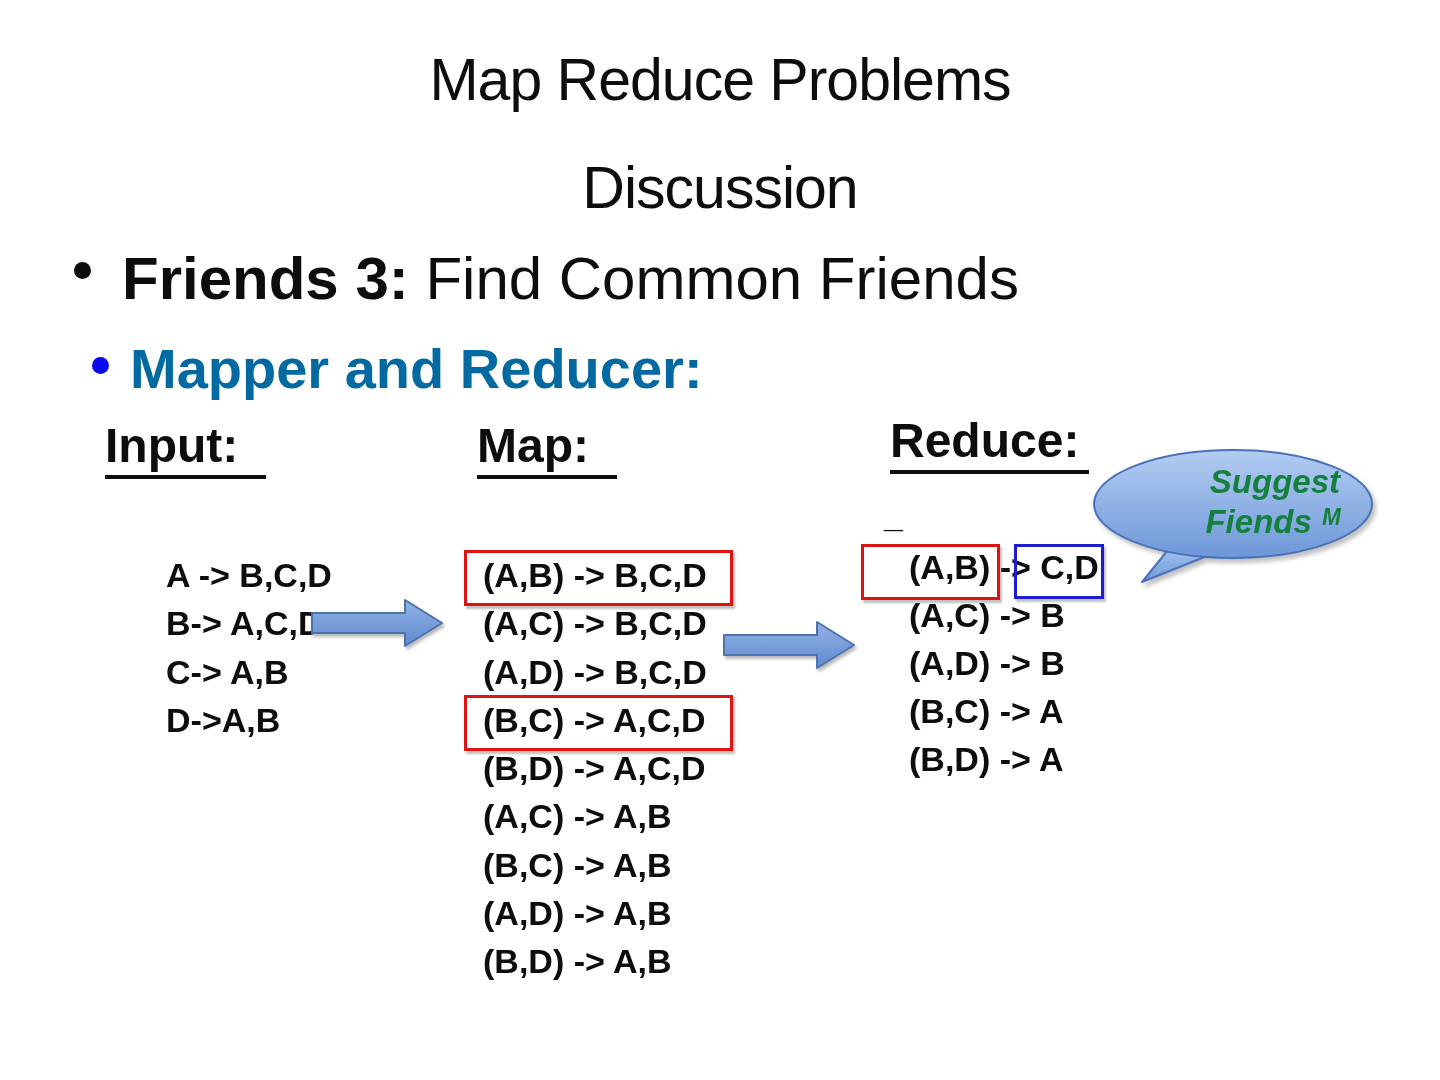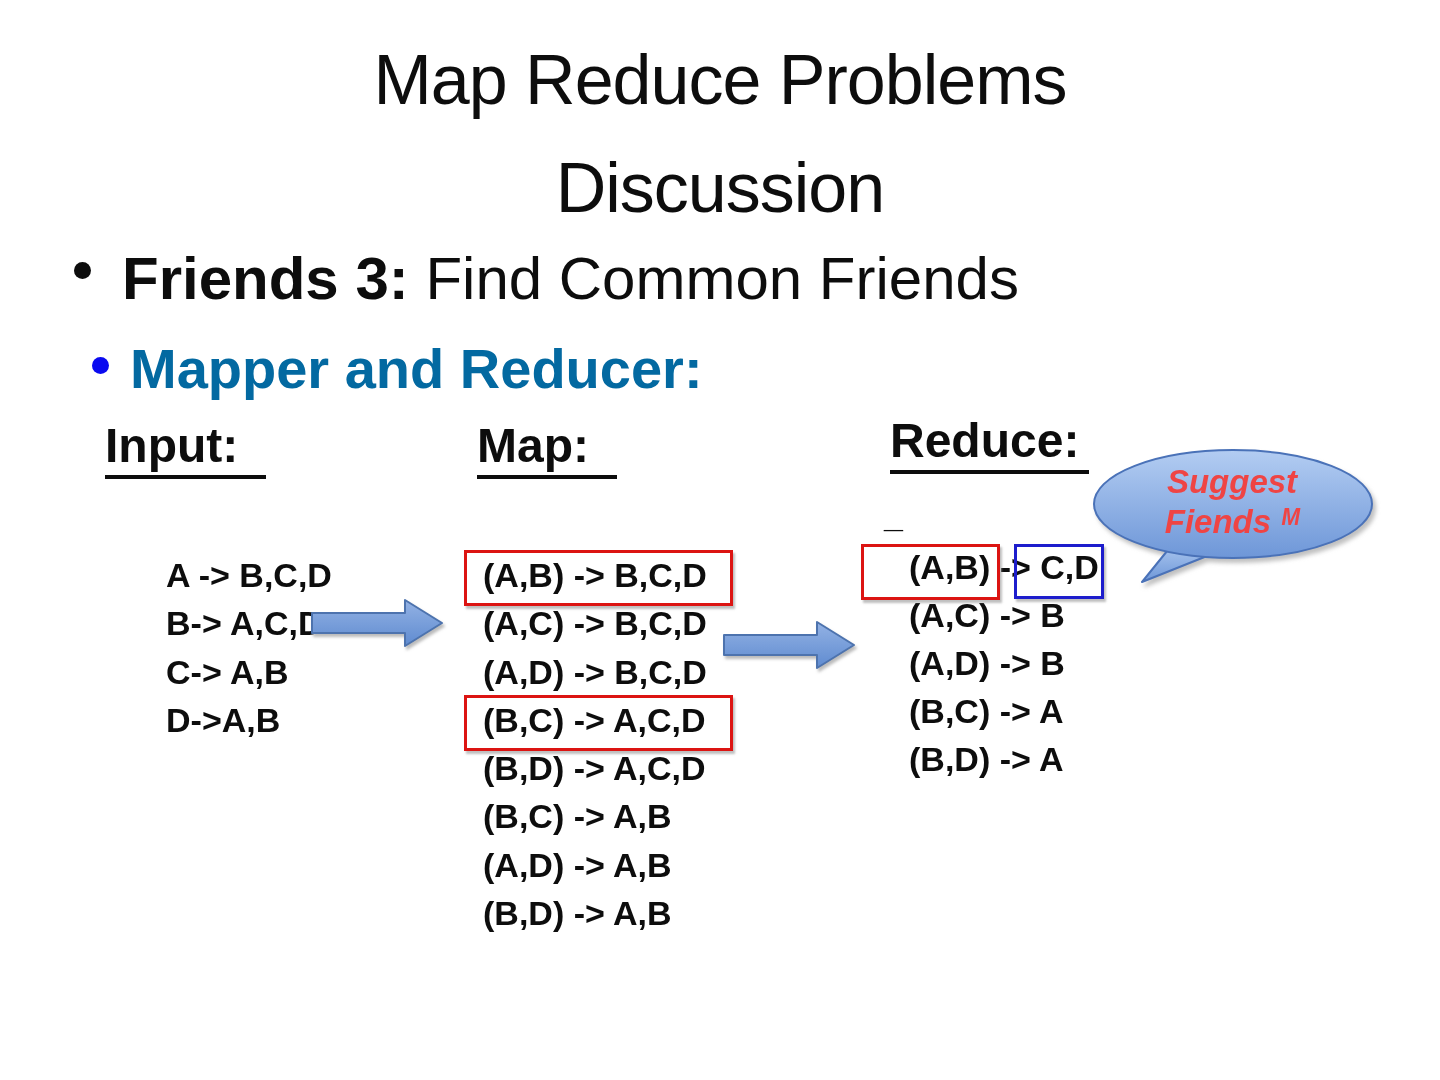--- a/index.html
+++ b/index.html
@@ -2,21 +2,21 @@
 <html><head>
 <meta charset="utf-8">
 <style>
   html,body { margin:0; padding:0; background:#ffffff; }
   .slide {
     position:relative; width:1440px; height:1080px; background:#ffffff;
     font-family:"Liberation Sans", sans-serif; color:#0d0d0d; overflow:hidden;
   }
   .title {
     position:absolute; top:26px; left:0; width:1440px; text-align:center;
-    font-size:70px; line-height:108px; letter-spacing:-1px; font-weight:400;
+    font-size:59px; line-height:108px; letter-spacing:-1px; font-weight:400;
   }
   .dot { position:absolute; border-radius:50%; background:#0d0d0d; }
   .dot-1 { left:74px;  top:262px; width:17px; height:17px; }
   .dot-2 { left:92px;  top:357px; width:17px; height:17px; background:#0a0af0; }
   .bullet-1 { position:absolute; left:122px; top:244px; font-size:60px; white-space:nowrap; }
   .bullet-1 .lead { font-weight:bold; }
   .bullet-2 { position:absolute; left:130px; top:336px; font-size:56px; font-weight:bold; color:#0369a1; white-space:nowrap; }
   .col-header {
     position:absolute; font-size:48px; font-weight:bold;
     border-bottom:4px solid #0d0d0d; padding:0 28px 2px 0;
@@ -36,22 +36,22 @@
   .hbox-blue { border:3px solid #1d1dcc; }
   .map-box-1    { left:464px;  top:550px; width:263px; height:50px; }
   .map-box-2    { left:464px;  top:695px; width:263px; height:50px; }
   .reduce-box-r { left:861px;  top:544px; width:133px; height:50px; }
   .reduce-box-b { left:1014px; top:544px; width:84px;  height:49px; }
   .arrow-svg { position:absolute; filter:drop-shadow(2px 3px 1.5px rgba(120,120,120,0.5)); }
   .arrow-1 { left:310px; top:597px; }
   .arrow-2 { left:722px; top:619px; }
   .callout-svg { position:absolute; left:1084px; top:444px; filter:drop-shadow(3px 4px 2px rgba(130,130,130,0.5)); }
   .callout-text {
-    position:absolute; left:1124px; top:462px; width:216px; text-align:center;
-    font-size:33px; line-height:40px; font-weight:bold; font-style:italic; color:#ef4444;
+    position:absolute; left:1124px; top:462px; width:216px; text-align:right;
+    font-size:33px; line-height:40px; font-weight:bold; font-style:italic; color:#15803d;
   }
 </style>
 </head>
 <body>
 
 <div class="slide">
 
   <div class="title">
     <div>Map Reduce Problems</div>
     <div>Discussion</div>
@@ -73,20 +73,21 @@
     <div>C-&gt; A,B</div>
     <div>D-&gt;A,B</div>
   </div>
 
   <div class="col-list list-map">
     <div>(A,B) -&gt; B,C,D</div>
     <div>(A,C) -&gt; B,C,D</div>
     <div>(A,D) -&gt; B,C,D</div>
     <div>(B,C) -&gt; A,C,D</div>
     <div>(B,D) -&gt; A,C,D</div>
+    <div>(A,C) -&gt; A,B</div>
     <div>(B,C) -&gt; A,B</div>
     <div>(A,D) -&gt; A,B</div>
     <div>(B,D) -&gt; A,B</div>
   </div>
 
   <div class="underscore">_</div>
 
   <div class="col-list list-reduce">
     <div>(A,B) -&gt; C,D</div>
     <div>(A,C) -&gt; B</div>

